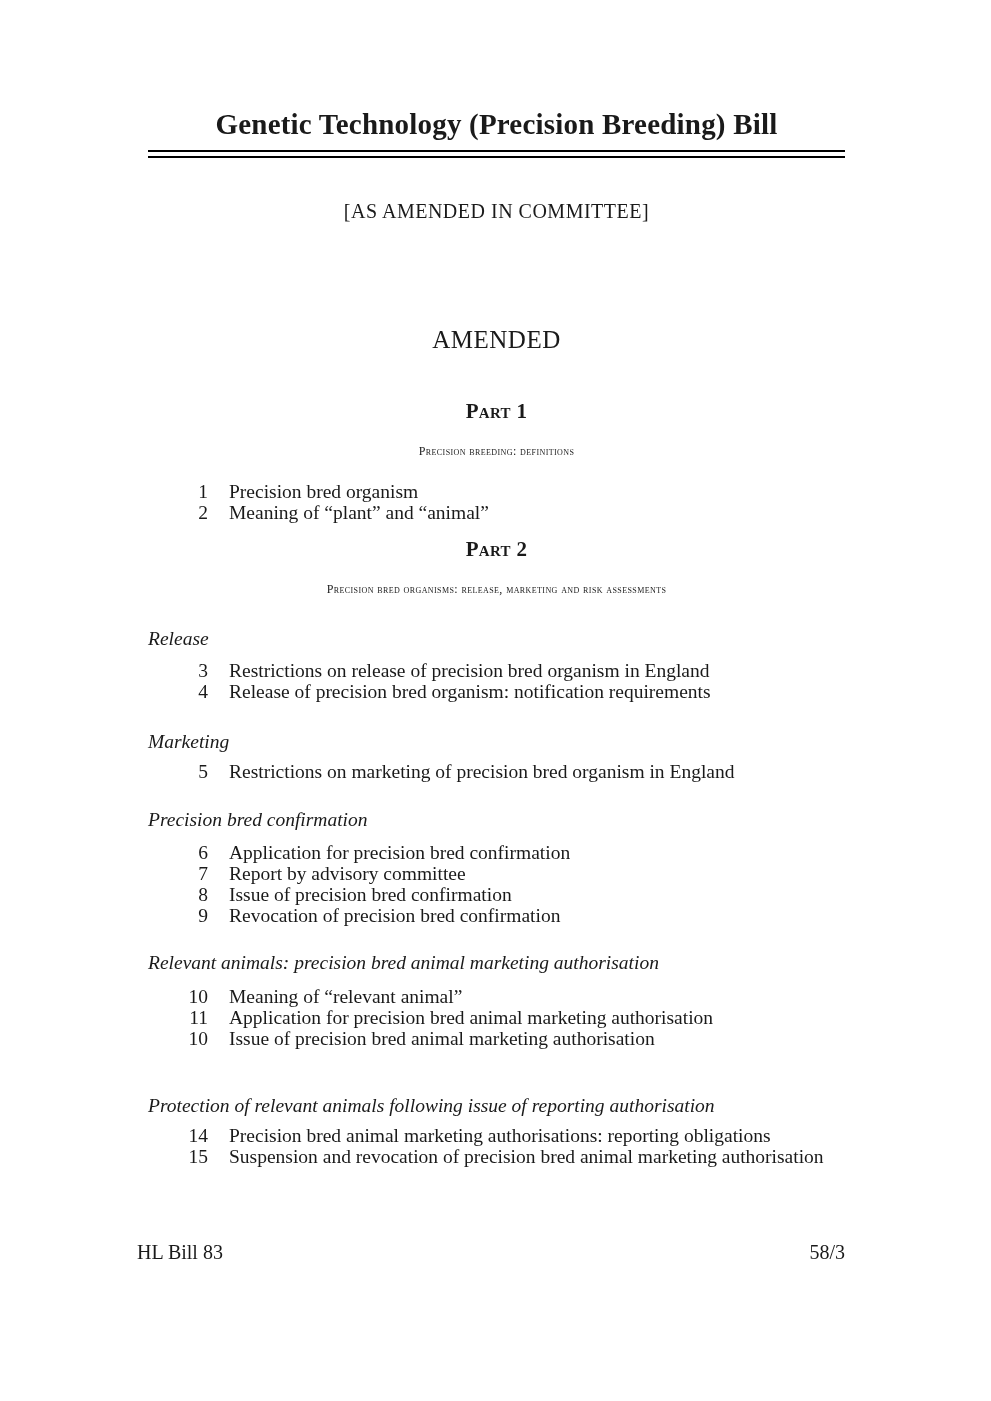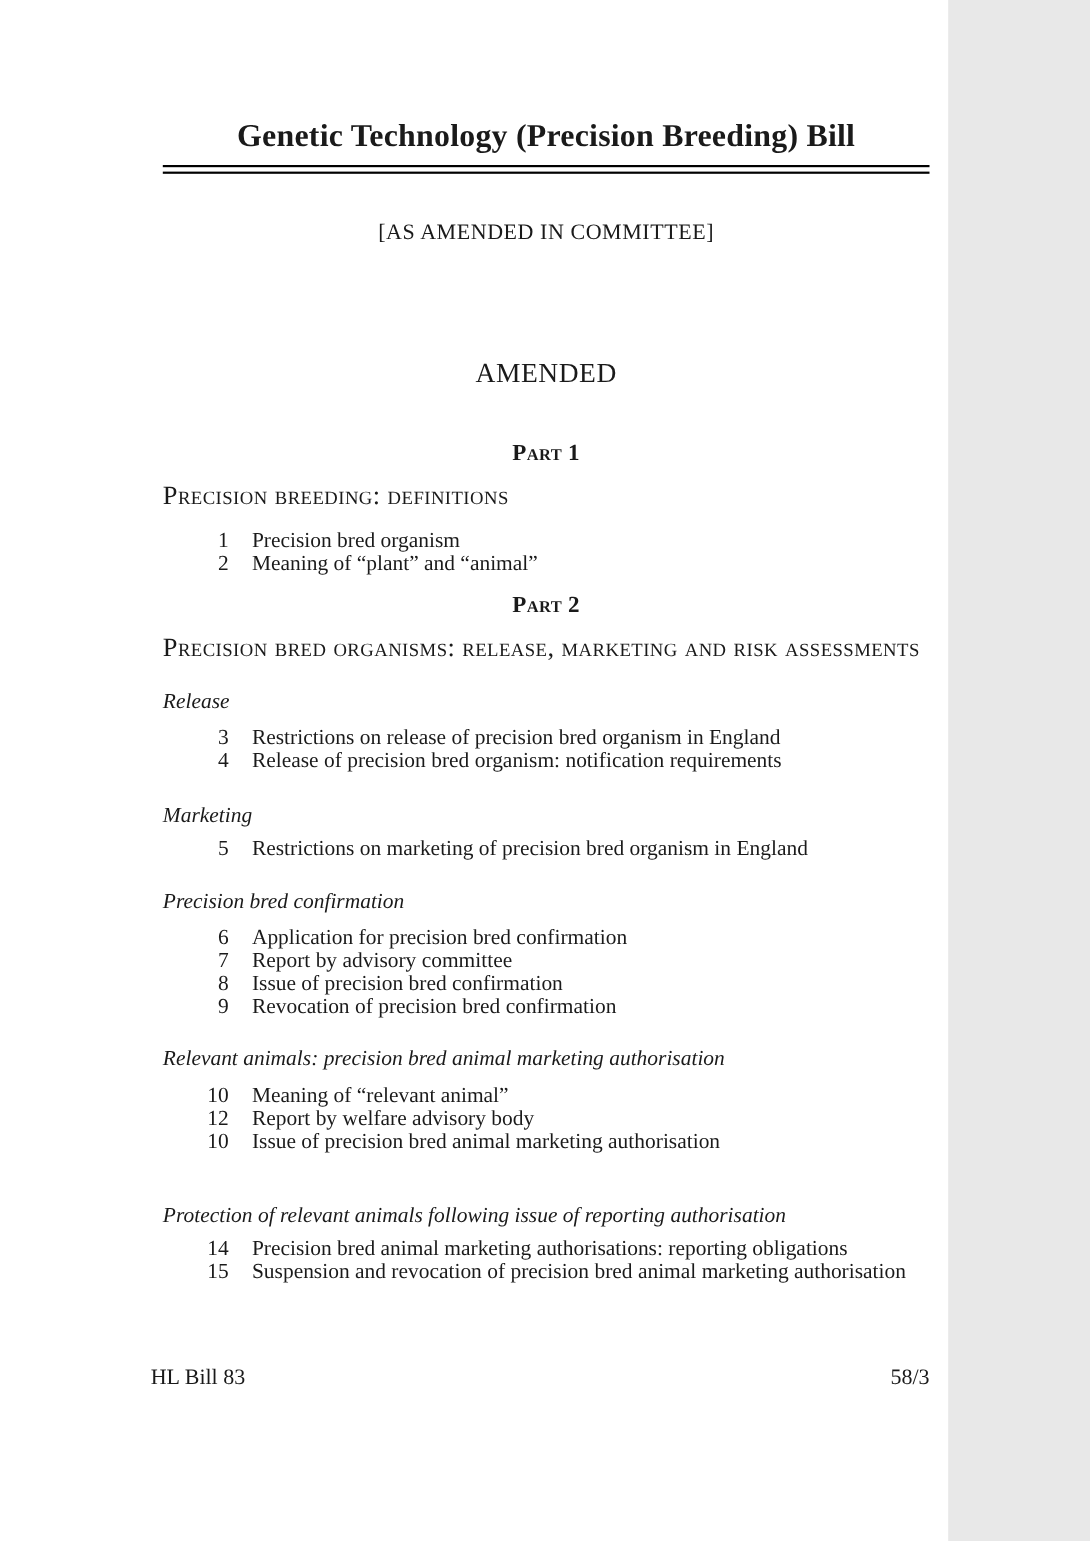--- a/index.html
+++ b/index.html
@@ -1,18 +1,18 @@
 <!DOCTYPE html>
 <html><head>
 <meta charset="utf-8">
 <style>
   html, body { margin: 0; padding: 0; background: #e8e8e8; }
   .page {
     position: relative;
-    width: 862px;
+    width: 991px;
     height: 1401px;
     background: #ffffff;
     font-family: "Liberation Serif", serif;
     color: #1a1a1a;
     overflow: hidden;
   }
   .abs { position: absolute; }
   .col { position: absolute; left: 148px; width: 697px; }
 
   .title {
@@ -46,24 +46,24 @@
   }
   .part-label {
     font-size: 21px;
     line-height: 24px;
     font-weight: bold;
     font-variant: small-caps;
     text-align: center;
     letter-spacing: 0.3px;
   }
   .part-subtitle {
-    font-size: 24px;
+    font-size: 12px;
     line-height: 24px;
     font-variant: small-caps;
-    text-align: left;
+    text-align: center;
     letter-spacing: 0.4px;
   }
   .group-heading {
     font-size: 19.5px;
     line-height: 22px;
     font-style: italic;
     text-align: left;
   }
   .items { font-size: 19.5px; }
   .toc-line { display: flex; line-height: 21px; }
@@ -171,22 +171,22 @@
     </div>
   </div>
 
   <div class="col group-heading pos-g3h">Relevant animals: precision bred animal marketing authorisation</div>
   <div class="col items pos-g3items">
     <div class="toc-line">
       <span class="num">10</span>
       <span class="txt">Meaning of “relevant animal”</span>
     </div>
     <div class="toc-line">
-      <span class="num">12</span>
-      <span class="txt">Report by welfare advisory body</span>
+      <span class="num">11</span>
+      <span class="txt">Application for precision bred animal marketing authorisation</span>
     </div>
     <div class="toc-line">
       <span class="num">10</span>
       <span class="txt">Issue of precision bred animal marketing authorisation</span>
     </div>
   </div>
 
   <div class="col group-heading pos-g4h">Protection of relevant animals following issue of reporting authorisation</div>
   <div class="col items pos-g4items">
     <div class="toc-line">

